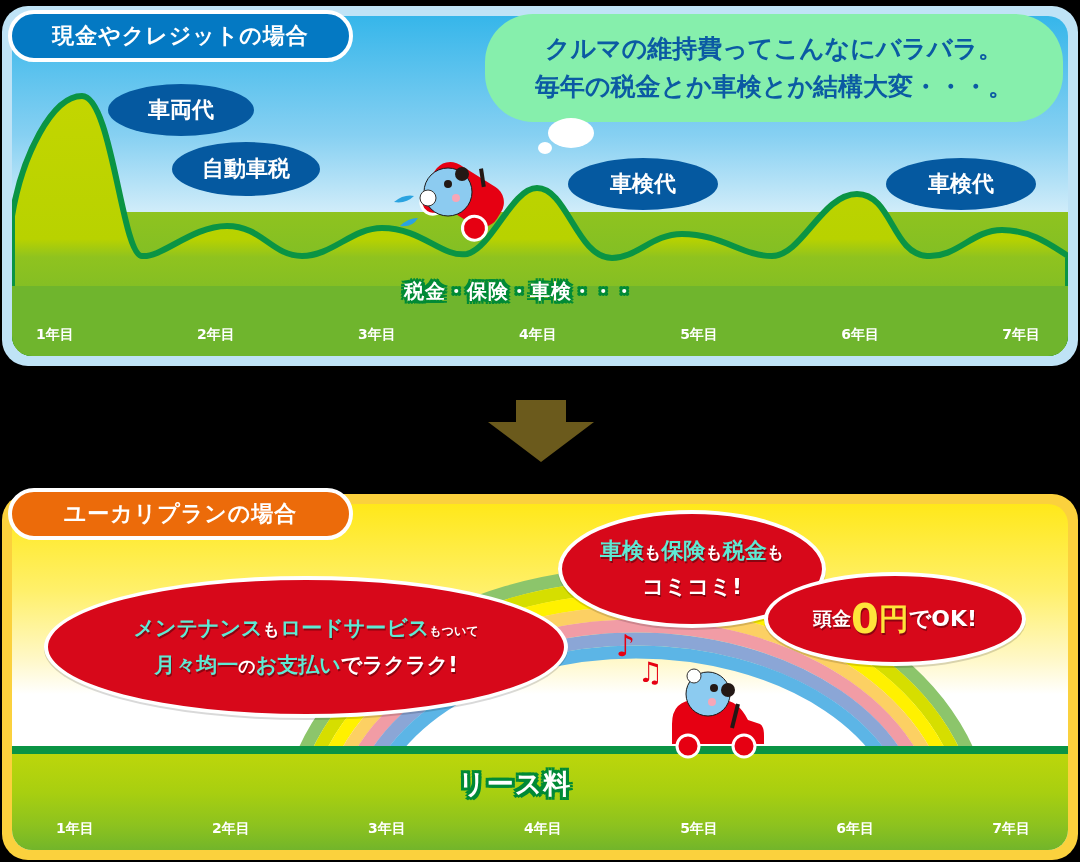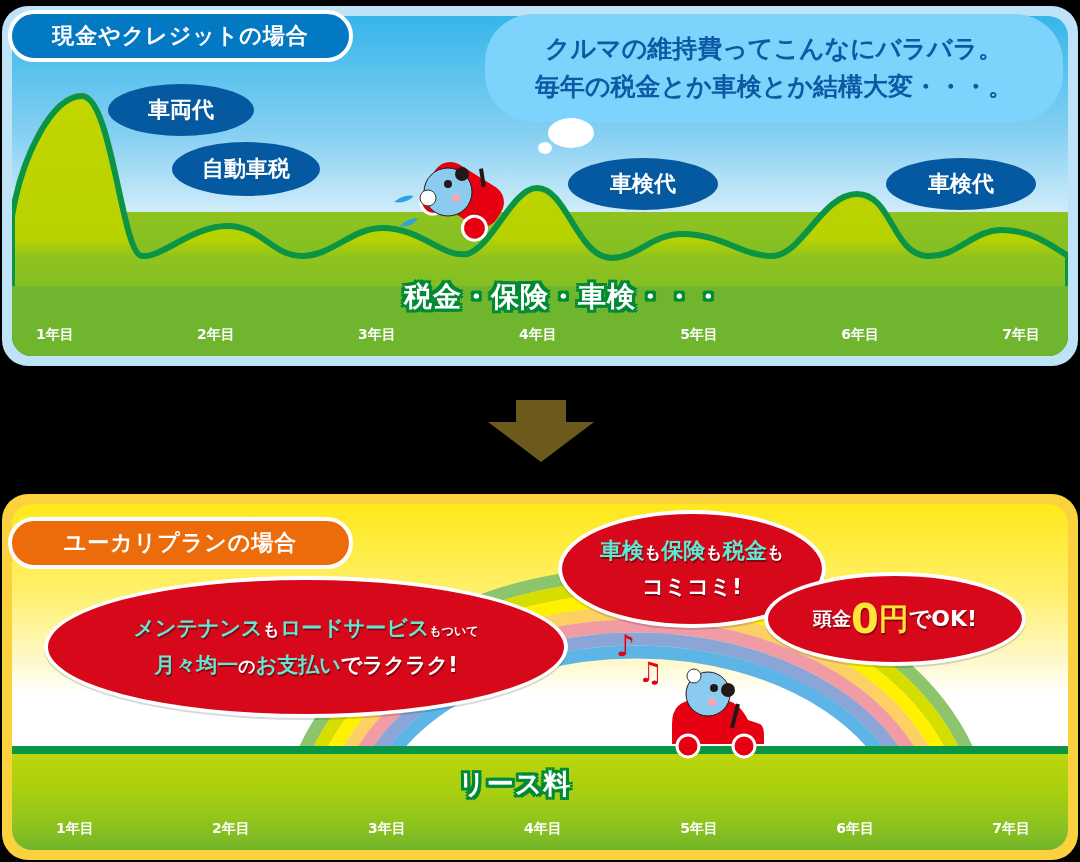--- a/index.html
+++ b/index.html
@@ -14,32 +14,32 @@
     border-radius:20px; overflow:hidden;
     background:linear-gradient(#36b6ea 0%, #86d0f2 35%, #dff2fb 62%, #ffffff 72%, #ffffff 100%); }
   .ground-top { position:absolute; left:0; right:0; top:196px; bottom:0;
     background:linear-gradient(#8fc31f 0%, #83bf24 30%, #72b62c 45%, #6cb42e 100%); }
   .ground-top:before { content:""; position:absolute; left:0; right:0; top:58px; height:4px; background:rgba(255,255,255,.08); }
 
   .tag { position:absolute; height:52px; border-radius:26px; color:#fff; font-weight:bold;
     font-size:22px; display:flex; align-items:center; justify-content:center;
     border:4px solid #fff; box-sizing:border-box; letter-spacing:1px; }
   #tag-cash { left:8px; top:10px; width:345px; background:#0479c3; }
-  #tag-lease { left:8px; top:517px; width:345px; background:#ec6b0a; }
+  #tag-lease { left:8px; top:488px; width:345px; background:#ec6b0a; }
 
   .blue-oval { position:absolute; background:#0559a0; color:#fff; font-weight:bold;
     font-size:22px; display:flex; align-items:center; justify-content:center; border-radius:50%;font-family:Liberation Mono, monospace; }
 
   .bubble { position:absolute; left:485px; top:14px; width:578px; height:108px;
-    background:#7dd3fc; border-radius:48px; display:flex; flex-direction:column;
+    background:#86efac; border-radius:48px; display:flex; flex-direction:column;
     align-items:center; justify-content:center; color:#0b5aa3; font-weight:bold; font-size:25px; line-height:38px; }
   .bubble-dot1 { left:548px; top:118px; width:46px; height:30px; background:#fff; border-radius:50%; }
   .bubble-dot2 { left:538px; top:142px; width:14px; height:12px; background:#fff; border-radius:50%; }
 
-  .hill-label { position:absolute; color:#fff; font-weight:bold; font-size:28px;
+  .hill-label { position:absolute; color:#fff; font-weight:bold; font-size:20px;
     text-shadow: -3px -3px 0 #008a36, 3px -3px 0 #008a36, -3px 3px 0 #008a36, 3px 3px 0 #008a36,
                  0 3px 0 #008a36, 0 -3px 0 #008a36, 3px 0 0 #008a36, -3px 0 0 #008a36; letter-spacing:1px; }
 
   .years { position:absolute; left:0; right:0; display:flex; justify-content:space-between;
     color:#fff; font-weight:bold; font-size:14px; }
 
   
   #arrow { left:488px; top:400px; width:106px; height:62px; }
 
   

